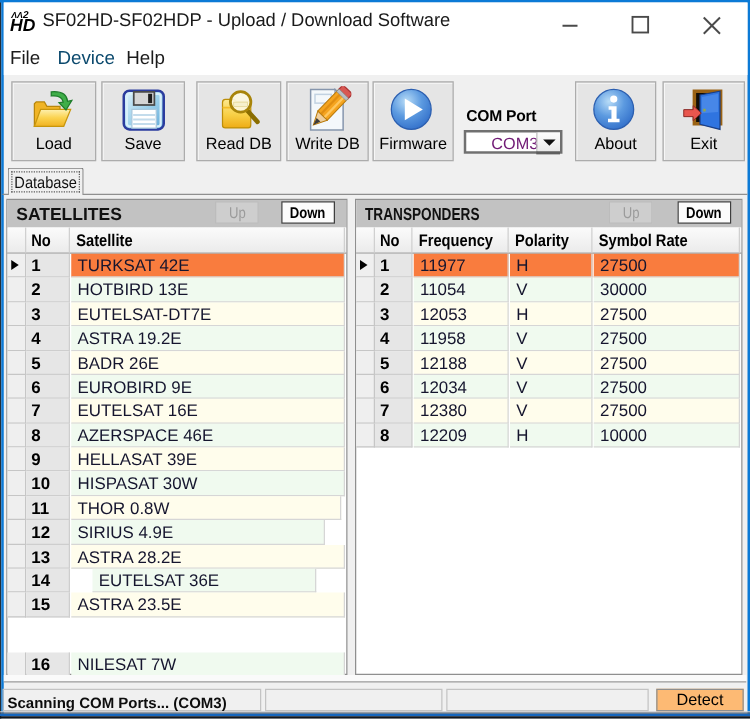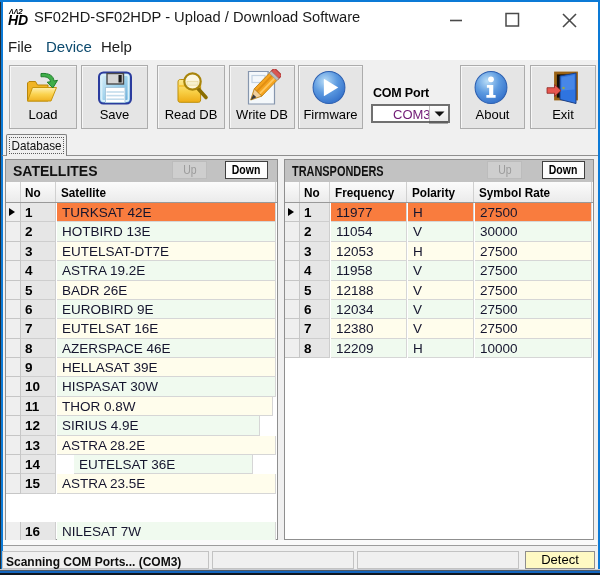--- a/index.html
+++ b/index.html
@@ -361,13 +361,13 @@
     </div>
   </div>
 
 <div class="abs" style="left:3px;top:540px;width:594px;height:5px;background:#fafafa;"></div>
 <div class="abs" style="left:3px;top:545px;width:594px;height:1px;background:#9c9c9c;"></div>
 <div class="abs" style="left:2px;top:551px;width:207px;height:18px;border:1px solid #c3c3c3;">
   <div class="abs" style="left:3px;top:3px;font-size:12px;font-weight:bold;color:#0d0d0d;white-space:nowrap;">Scanning COM Ports... (COM3)</div>
 </div>
 <div class="abs" style="left:212px;top:551px;width:142px;height:18px;border:1px solid #c3c3c3;"></div>
 <div class="abs" style="left:357px;top:551px;width:162px;height:18px;border:1px solid #c3c3c3;"></div>
-<div class="abs" style="left:525px;top:551px;width:70px;height:18px;background:#fef9c3;border:1px solid #8e8e8e;text-align:center;font-size:13px;color:#000;line-height:16px;">Detect</div>
+<div class="abs" style="left:525px;top:551px;width:70px;height:18px;background:#fdba74;border:1px solid #8e8e8e;text-align:center;font-size:13px;color:#000;line-height:16px;">Detect</div>
 
 </body></html>

